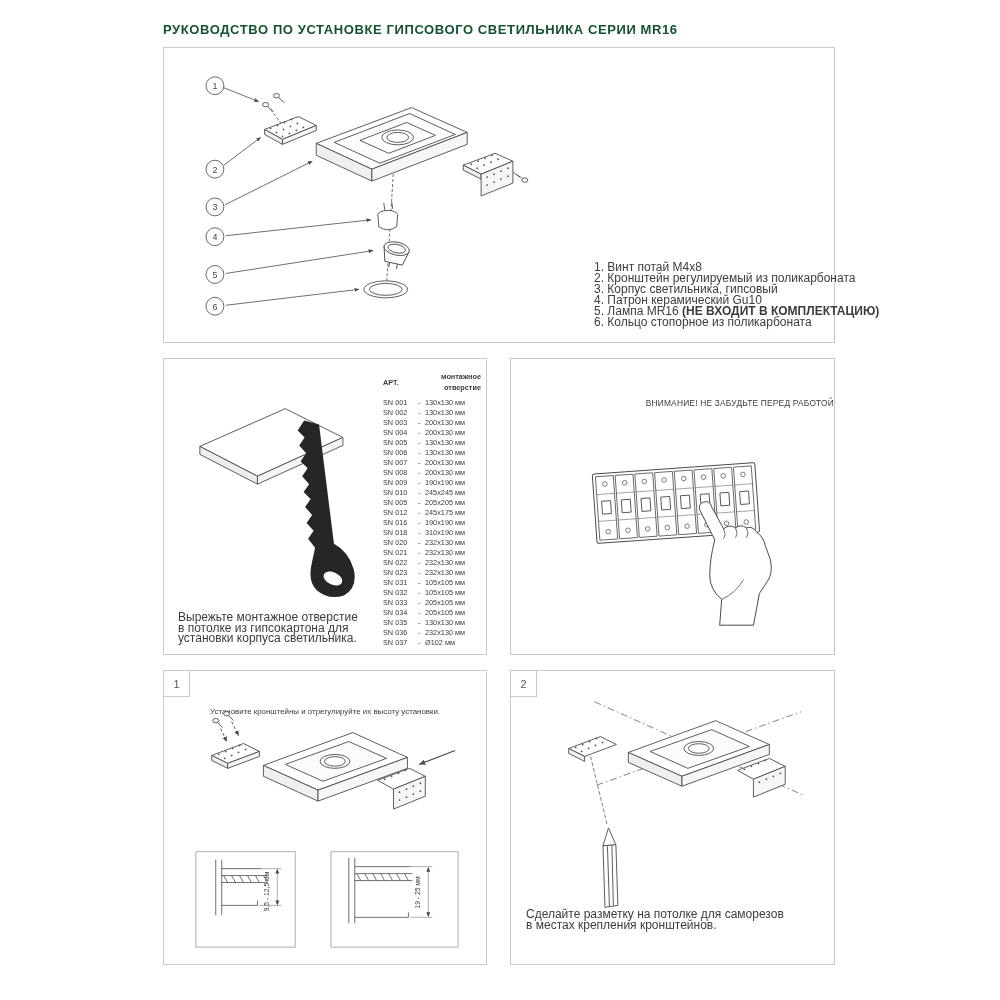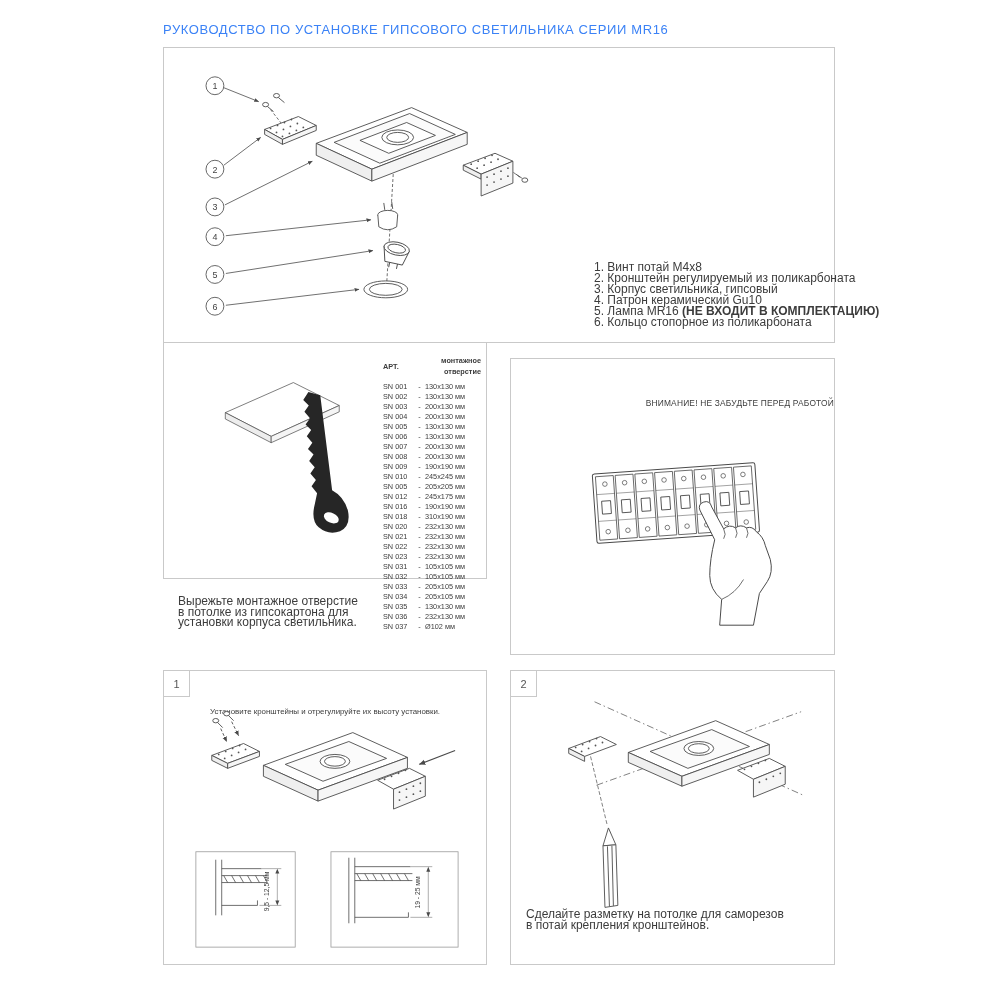--- a/index.html
+++ b/index.html
@@ -1,23 +1,23 @@
 <!DOCTYPE html>
 <html><head>
 <meta charset="utf-8">
 <style>
   *{margin:0;padding:0;box-sizing:border-box}
   html,body{width:1000px;height:1000px;background:#fff;overflow:hidden;
     font-family:"Liberation Sans",sans-serif;color:#3c3c3c}
   .page{position:relative;width:1000px;height:1000px;background:#fff}
-  .title{position:absolute;left:163px;top:22px;font-size:13px;font-weight:normal;
-    letter-spacing:.6px;color:#3b82f6;white-space:nowrap}
+  .title{position:absolute;left:163px;top:22px;font-size:13px;font-weight:bold;
+    letter-spacing:.6px;color:#14532d;white-space:nowrap}
   .panel{position:absolute;border:1px solid #c9c9c9;background:#fff}
   #panel-exploded{left:163px;top:47px;width:672px;height:296px}
-  #panel-cutout{left:163px;top:342px;width:324px;height:237px}
+  #panel-cutout{left:163px;top:358px;width:324px;height:297px}
   #panel-warning{left:510px;top:358px;width:325px;height:297px}
   #panel-step1{left:163px;top:670px;width:324px;height:295px}
   #panel-step2{left:510px;top:670px;width:325px;height:295px}
   svg.draw{position:absolute;inset:0;width:100%;height:100%;display:block}
   svg text{font-family:"Liberation Sans",sans-serif;fill:#444}
   .parts-list{position:absolute;left:430px;top:214px;font-size:12px;line-height:11px;
     color:#3c3c3c;white-space:nowrap}
   .parts-list b{font-weight:bold}
   .table{position:absolute;left:219px;top:12px;width:100px;font-size:7.3px;color:#3c3c3c}
   .thead{display:flex;align-items:center;font-weight:bold;margin-bottom:5px}
@@ -547,17 +547,17 @@
         <polygon points="98,158 96.5,164 100.5,163.5" fill="#333" stroke="none"></polygon>
         <polygon points="98,158 92.5,176 105.5,175"></polygon>
         <polygon points="92.5,176 105.5,175 107.5,236 94.5,238"></polygon>
         <line x1="97" y1="176.5" x2="99" y2="237"></line>
         <line x1="101.5" y1="176" x2="103" y2="236.5"></line>
       </g>
     </svg>
 
     <div class="caption" id="step2-caption">
       <div>Сделайте разметку на потолке для саморезов</div>
-      <div>в потай крепления кронштейнов.</div>
+      <div>в местах крепления кронштейнов.</div>
     </div>
   </div>
 
 </div>
 
 </body></html>

